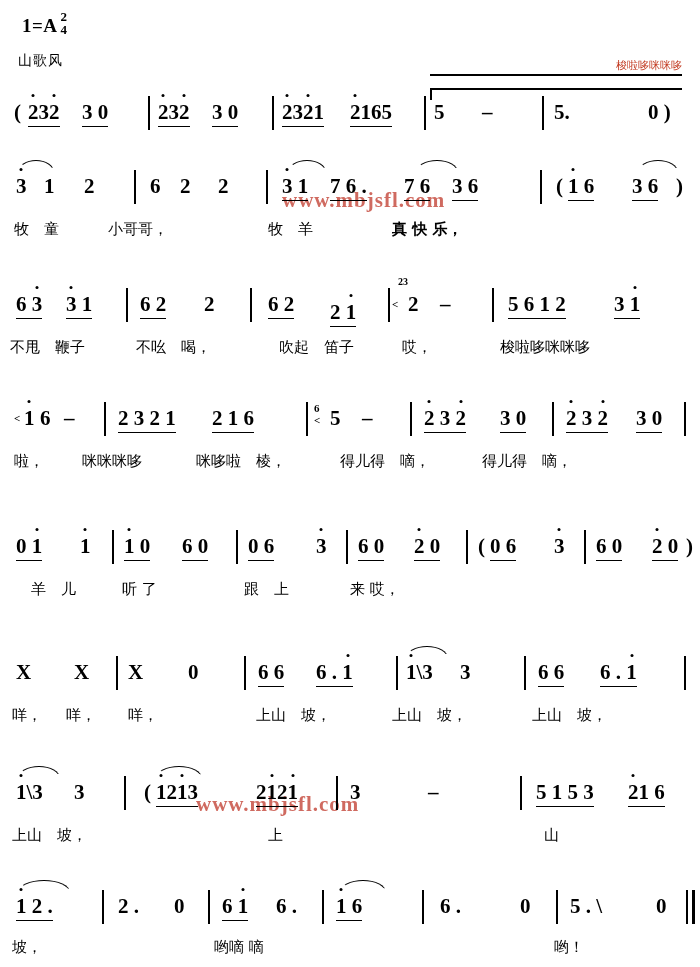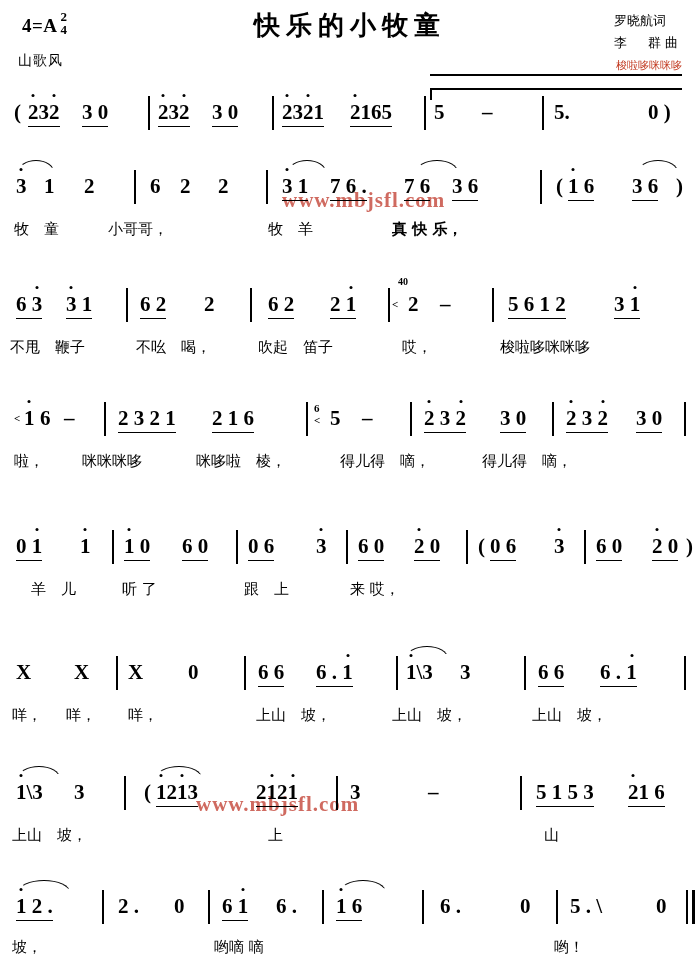--- a/index.html
+++ b/index.html
@@ -102,29 +102,24 @@
     position:absolute; font-size:10px; font-weight:bold;
     font-family:"Liberation Serif", serif;
   }
 </style>
 </head>
 <body>
 
 <div class="sheet">
 
   <div class="hdr-key">
-    <span>4=A</span><span class="frac"><span class="num">2</span><span class="den">4</span></span>
-  </div>
-
-  <div class="title">快乐的小牧童</div>
-
-  <div class="credits">
-    <div class="c1">罗晓航词</div>
-    <div class="c2">李　群曲</div>
-  </div>
+    <span>1=A</span><span class="frac"><span class="num">2</span><span class="den">4</span></span>
+  </div>
+
+
 
   <div class="style-mark">山歌风</div>
   <div class="site-mark">梭啦哆咪咪哆</div>
   <div class="hline" style="left:430px; top:74px; width:252px;"></div>
 
   <div class="wm wm1">www.mbjsfl.com</div>
   <div class="wm wm2">www.mbjsfl.com</div>
 
   <div class="sys" style="top:88px; height:52px;">
     <div class="row-notes" style="top:12px;">
@@ -182,34 +177,34 @@
 
   <div class="sys" style="top:278px; height:90px;">
     <div class="row-notes" style="top:14px;">
       <span class="tok und" style="left:16px; top:0;">6 <span class="dotU" style="position:relative;">3</span></span>
       <span class="tok und" style="left:66px; top:0;"><span class="dotU" style="position:relative;">3</span> 1</span>
       <div class="bar" style="left:126px; top:-4px; height:34px;"></div>
       <span class="tok und" style="left:140px; top:0;">6 2</span>
       <span class="tok" style="left:204px; top:0;">2</span>
       <div class="bar" style="left:250px; top:-4px; height:34px;"></div>
       <span class="tok und" style="left:268px; top:0;">6 2</span>
-      <span class="tok und" style="left:330px; top:0;">2 <span class="dotU" style="position:relative;">1</span></span>
+      <span class="tok und" style="left:330px; top:8px;">2 <span class="dotU" style="position:relative;">1</span></span>
       <div class="bar" style="left:388px; top:-4px; height:34px;"></div>
-      <span class="sup" style="left:398px; top:-16px;">40</span>
+      <span class="sup" style="left:398px; top:-16px;">23</span>
       <span class="tok tiny" style="left:392px; top:6px;">&lt;</span>
       <span class="tok" style="left:408px; top:0;">2</span>
       <span class="tok" style="left:440px; top:0;">–</span>
       <div class="bar" style="left:492px; top:-4px; height:34px;"></div>
       <span class="tok und" style="left:508px; top:0;">5 6 1 2</span>
       <span class="tok und" style="left:614px; top:0;">3 <span class="dotU" style="position:relative;">1</span></span>
     </div>
     <div class="row-lyrics" style="top:60px;">
       <span class="tok" style="left:10px;">不甩　鞭子</span>
       <span class="tok" style="left:136px;">不吆　喝，</span>
-      <span class="tok" style="left:258px;">吹起　笛子</span>
+      <span class="tok" style="left:279px;">吹起　笛子</span>
       <span class="tok" style="left:402px;">哎，</span>
       <span class="tok" style="left:500px;">梭啦哆咪咪哆</span>
     </div>
   </div>
 
   <div class="sys" style="top:392px; height:90px;">
     <div class="row-notes" style="top:14px;">
       <span class="tok tiny" style="left:14px; top:6px;">&lt;</span>
       <span class="tok" style="left:24px; top:0;"><span class="dotU" style="position:relative;">1</span></span>
       <span class="tok" style="left:40px; top:0;">6</span>

